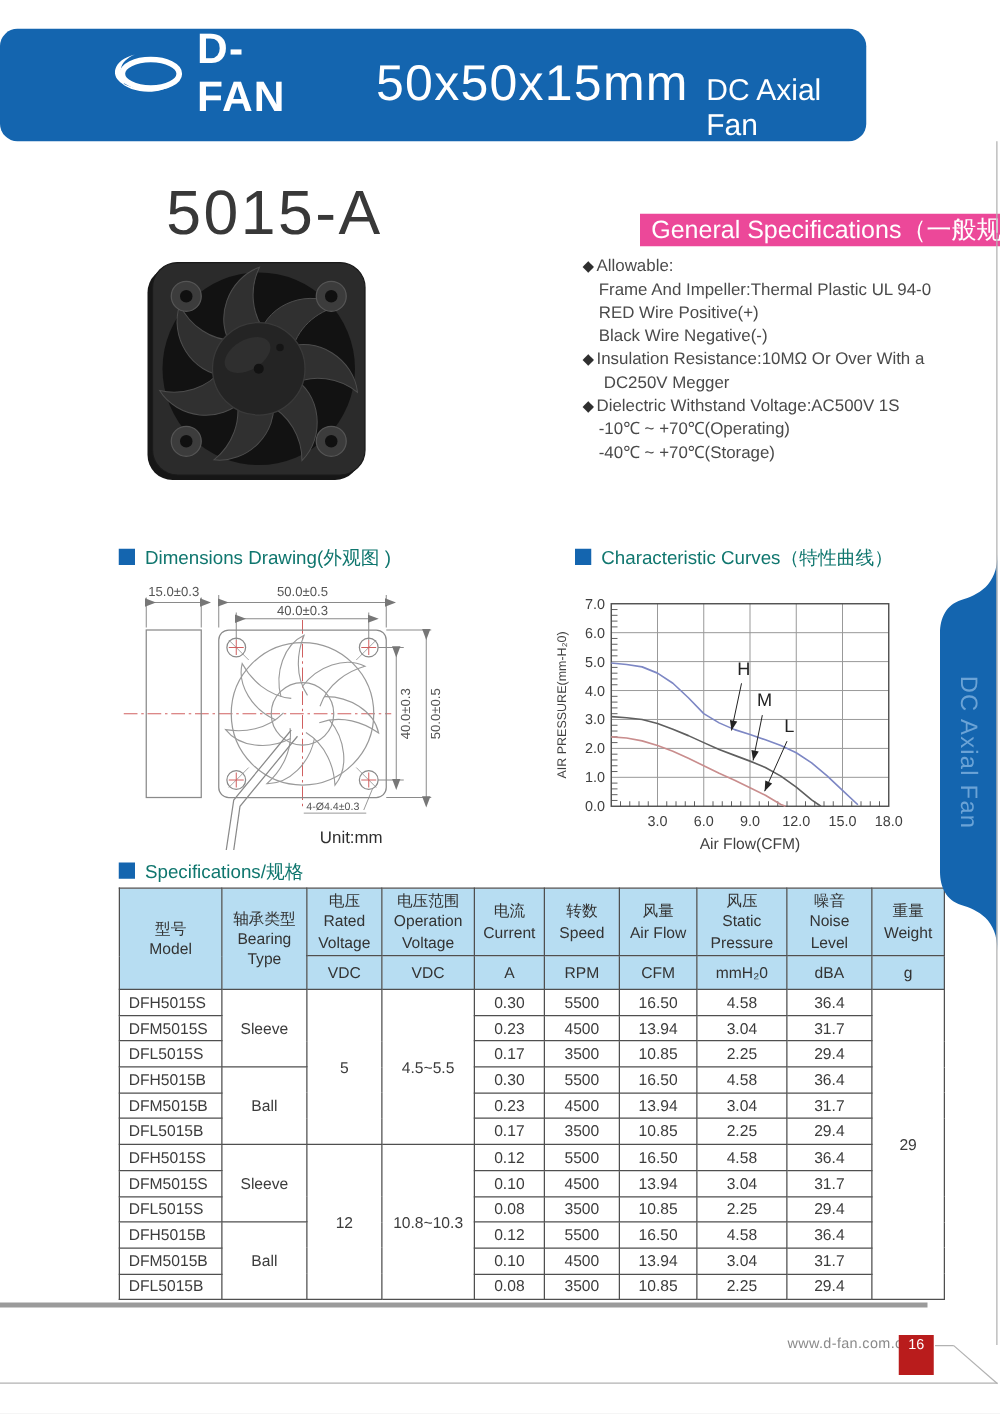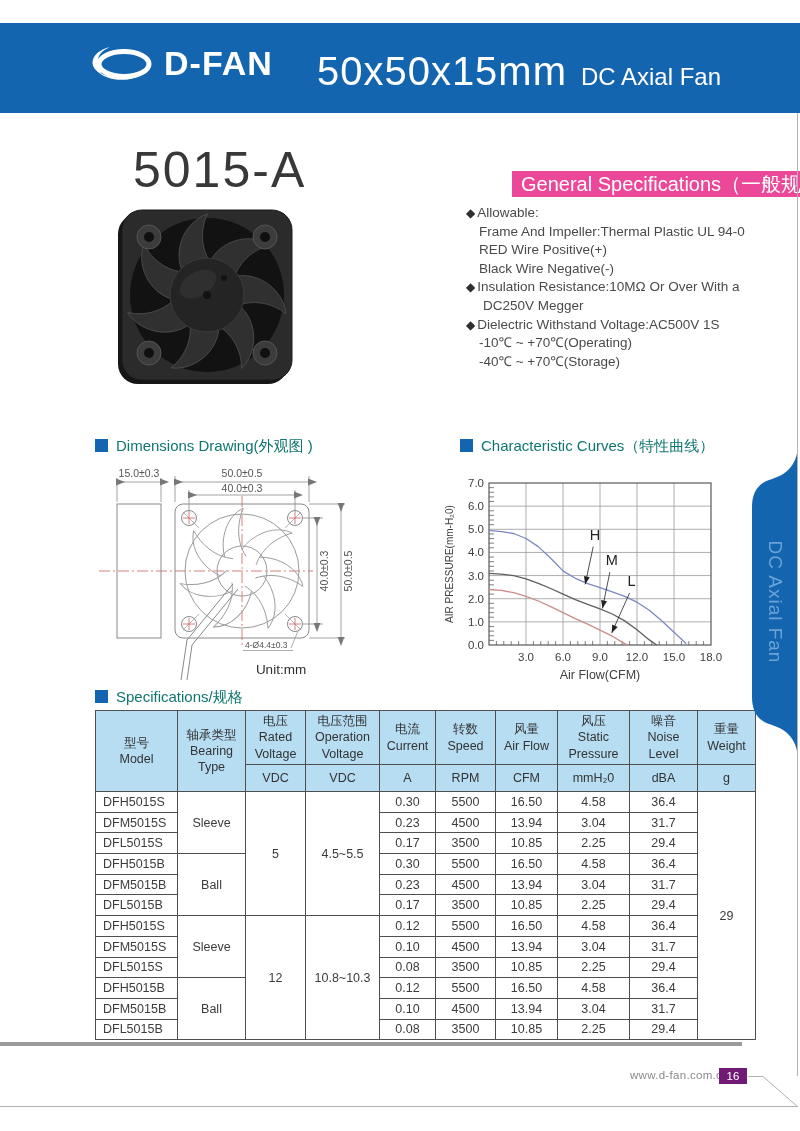--- a/index.html
+++ b/index.html
@@ -1,22 +1,22 @@
 <!DOCTYPE html>
 <html><head>
 <meta charset="utf-8">
 <style>
   html,body{margin:0;padding:0;background:#e8e8e8;}
   .page{
     position:relative;width:800px;height:1131px;margin:0 auto;background:#ffffff;
     font-family:"Liberation Sans", sans-serif;color:#3c3c3c;overflow:hidden;
   }
   
-  .header-bar{position:absolute;left:0;top:23px;width:800px;height:90px;background:#1465af;
-    display:flex;align-items:center;}
+  .header-bar{position:absolute;left:0;top:23px;width:693px;height:90px;background:#1465af;
+    display:flex;align-items:center;border-radius:14px;}
   .logo-wrap{display:flex;align-items:center;margin-left:86px;}
   .brand{color:#fff;font-size:34px;font-weight:bold;letter-spacing:1px;margin-left:6px;}
   .size-title{color:#fff;font-size:40px;margin-left:44px;letter-spacing:1px;}
   .subtitle{color:#fff;font-size:24px;margin-left:14px;padding-bottom:2px;}
   .header-inner{display:flex;align-items:baseline;width:100%;}
   
   .model-title{position:absolute;left:133px;top:141px;font-size:50px;color:#383838;letter-spacing:2px;}
   .fan-photo{position:absolute;left:112px;top:198px;}
   
   .gen-bar{position:absolute;left:464px;top:171px;width:322px;height:26px;background:#ec4899;
@@ -28,21 +28,21 @@
   .ind2{padding-left:17px;}
   
   .sec-head{position:absolute;font-size:15px;color:#0f766e;white-space:nowrap;}
   .sec-sq{display:inline-block;width:13px;height:13px;background:#1465af;margin-right:8px;
     vertical-align:-1px;}
   
   .thick-divider{position:absolute;left:0;top:1042px;width:742px;height:4px;background:#9b9b9b;}
   .bottom-line{position:absolute;left:0;top:1106px;width:798px;height:1px;background:#b2b2b2;}
   .right-line{position:absolute;left:797px;top:113px;width:1px;height:963px;background:#b2b2b2;}
   .site-text{position:absolute;left:630px;top:1069px;font-size:11.5px;color:#8a8a8a;letter-spacing:.3px;}
-  .page-badge{position:absolute;left:719px;top:1068px;width:28px;height:16px;background:#701a75;
+  .page-badge{position:absolute;left:719px;top:1068px;width:28px;height:32px;background:#b91c1c;
     color:#fff;font-size:11.5px;text-align:center;line-height:16px;}
   .corner-svg{position:absolute;left:745px;top:1066px;}
   .side-tab{position:absolute;left:752px;top:443px;}
   
   .spec-table-wrap{position:absolute;left:95px;top:710px;}
   table.spec{border-collapse:collapse;table-layout:fixed;width:660px;}
   table.spec th{background:#b7ddf2;border:1px solid #4f4f4f;font-weight:normal;
     font-size:12.5px;color:#333;line-height:1.3;padding:2px 1px;}
   table.spec thead tr.r1 th{height:49px;}
   table.spec thead tr.r2 th{height:22px;}

